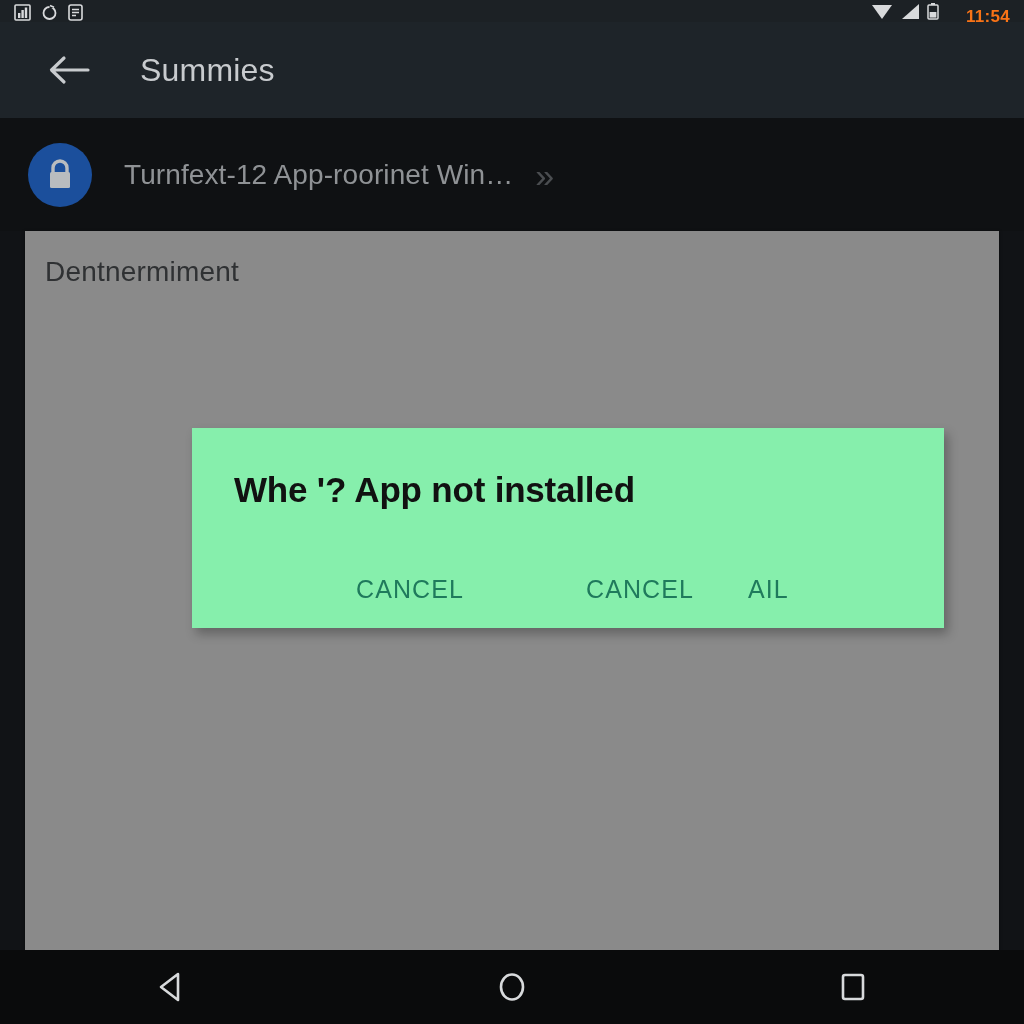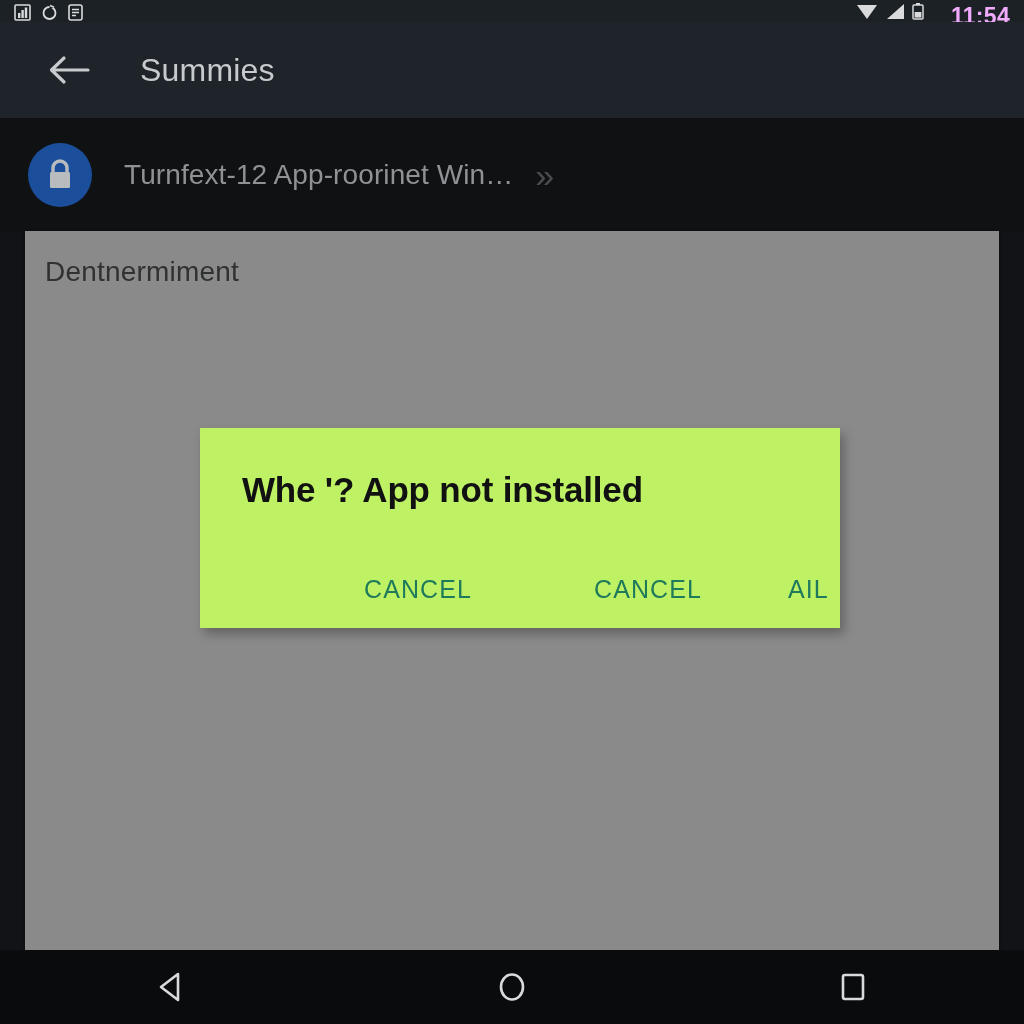--- a/index.html
+++ b/index.html
@@ -44,22 +44,22 @@
     height: 22px;
   }
   .status-right { gap: 7px; padding-bottom: 1px; }
   .sb-ico {
     display: block;
     opacity: .92;
     position: relative;
     top: 3px;
   }
   .sb-time {
-    color: #f0abfc;
-    font-size: 23px;
+    color: #f97316;
+    font-size: 17px;
     font-weight: 700;
     letter-spacing: .3px;
     line-height: 17px;
     position: relative;
     top: 4px;
     margin-left: 20px;
   }
 
   
   .app-bar {
@@ -149,26 +149,25 @@
     color: #2f3133;
     font-size: 28px;
     letter-spacing: .2px;
   }
 
   
   .dialog {
     position: absolute;
     left: 192px;
     top: 428px;
-    width: 640px;
+    width: 752px;
     height: 200px;
-    background: #bef264;
+    background: #86efac;
     box-shadow: 4px 6px 10px rgba(0,0,0,.28);
     box-sizing: border-box;
-    margin-left: 8px;
   }
   .dialog-title {
     position: absolute;
     left: 42px;
     top: 42px;
     font-size: 35px;
     font-weight: 700;
     color: #111;
     letter-spacing: -.2px;
     white-space: nowrap;
@@ -188,21 +187,21 @@
     font-weight: 400;
     letter-spacing: 1.1px;
     background: none;
     border: none;
     padding: 6px 8px;
     cursor: pointer;
     font-family: "Liberation Sans", sans-serif;
   }
   .btn-retry  { left: 156px; }
   .btn-cancel { left: 386px; }
-  .btn-ail    { left: 580px; }
+  .btn-ail    { left: 548px; }
 
   
   .nav-bar {
     position: absolute;
     left: 0;
     bottom: 0;
     width: 1024px;
     height: 74px;
     background: #0a0b0c;
     display: flex;

